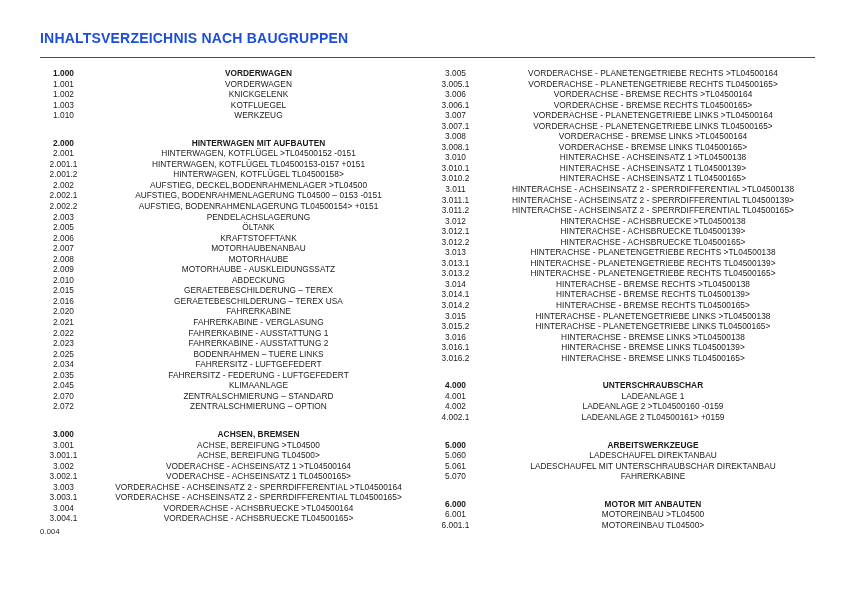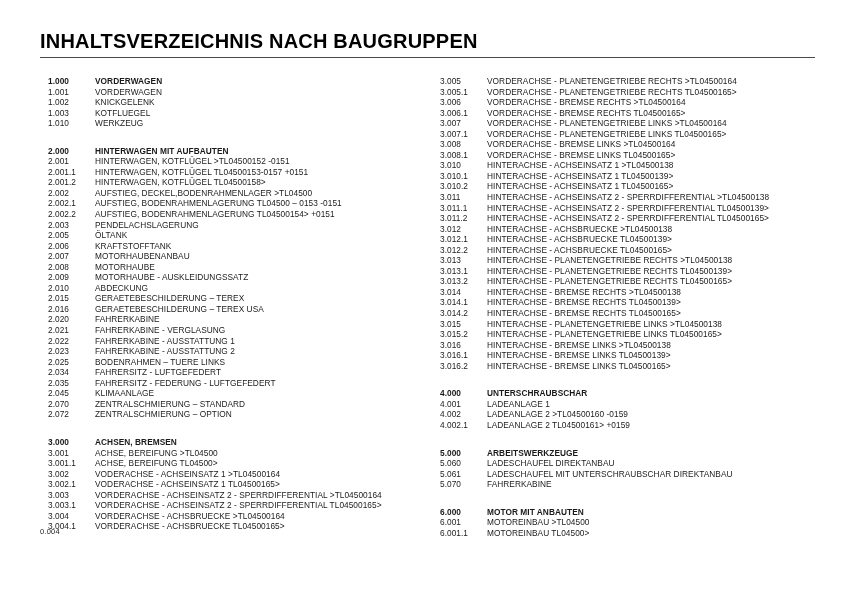--- a/index.html
+++ b/index.html
@@ -20,44 +20,44 @@
   #page {
     position: absolute;
     inset: 0;
     background: #ffffff;
   }
 
   #doc-title {
     position: absolute;
     left: 40px;
     top: 30px;
-    font-size: 20px;
+    font-size: 14px;
     font-weight: bold;
     letter-spacing: 0.2px;
-    color: #000000;
+    color: #1d4ed8;
     white-space: nowrap;
   }
 
   #title-rule {
     position: absolute;
     left: 40px;
     top: 57px;
     width: 775px;
     height: 1px;
     background: #4a4a4a;
   }
 
   .column {
     position: absolute;
     top: 68px;
   }
   #col-left  { left: 40px;  width: 390px; }
   #col-right { left: 432px; width: 395px; }
 
-  .group { margin: 8px; padding: 0; }
+  .group { margin: 0; padding: 0; text-align: center; }
   .group + .group { margin-top: 17px; }
 
   .entry {
     display: flex;
     align-items: baseline;
     font-size: 8.3px;
     line-height: 10.55px;
     white-space: nowrap;
     letter-spacing: 0.05px;
   }

